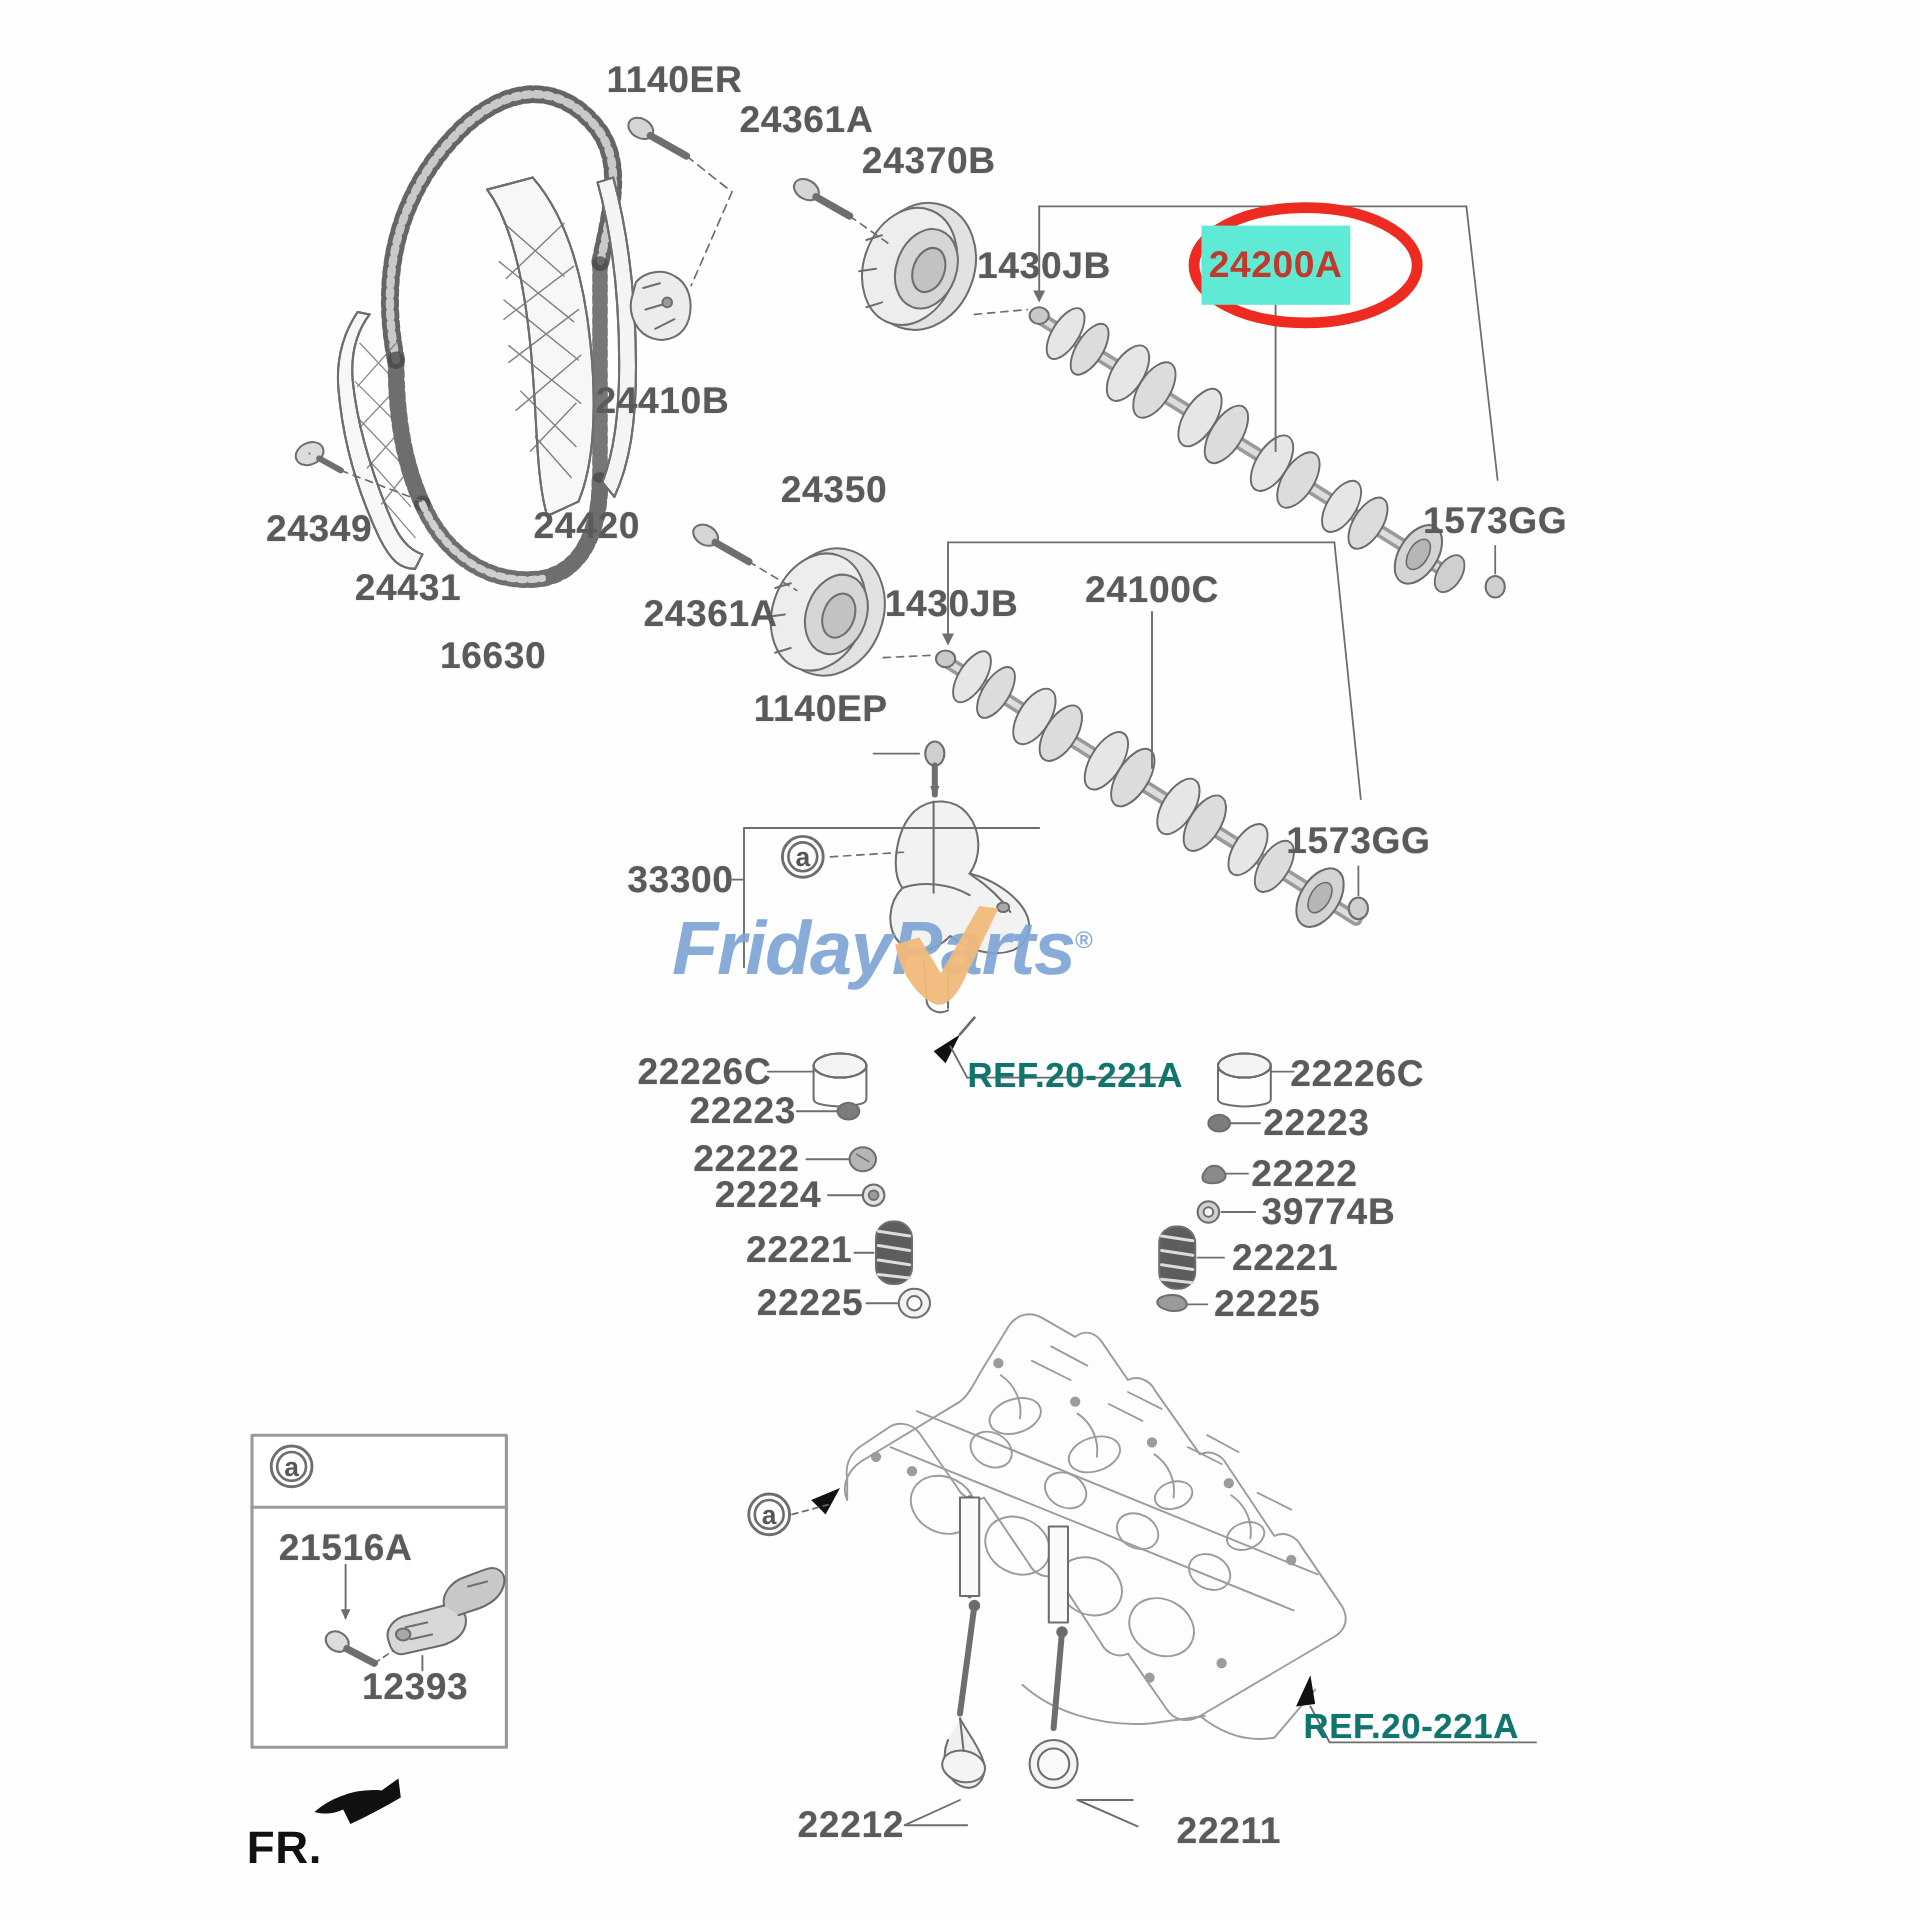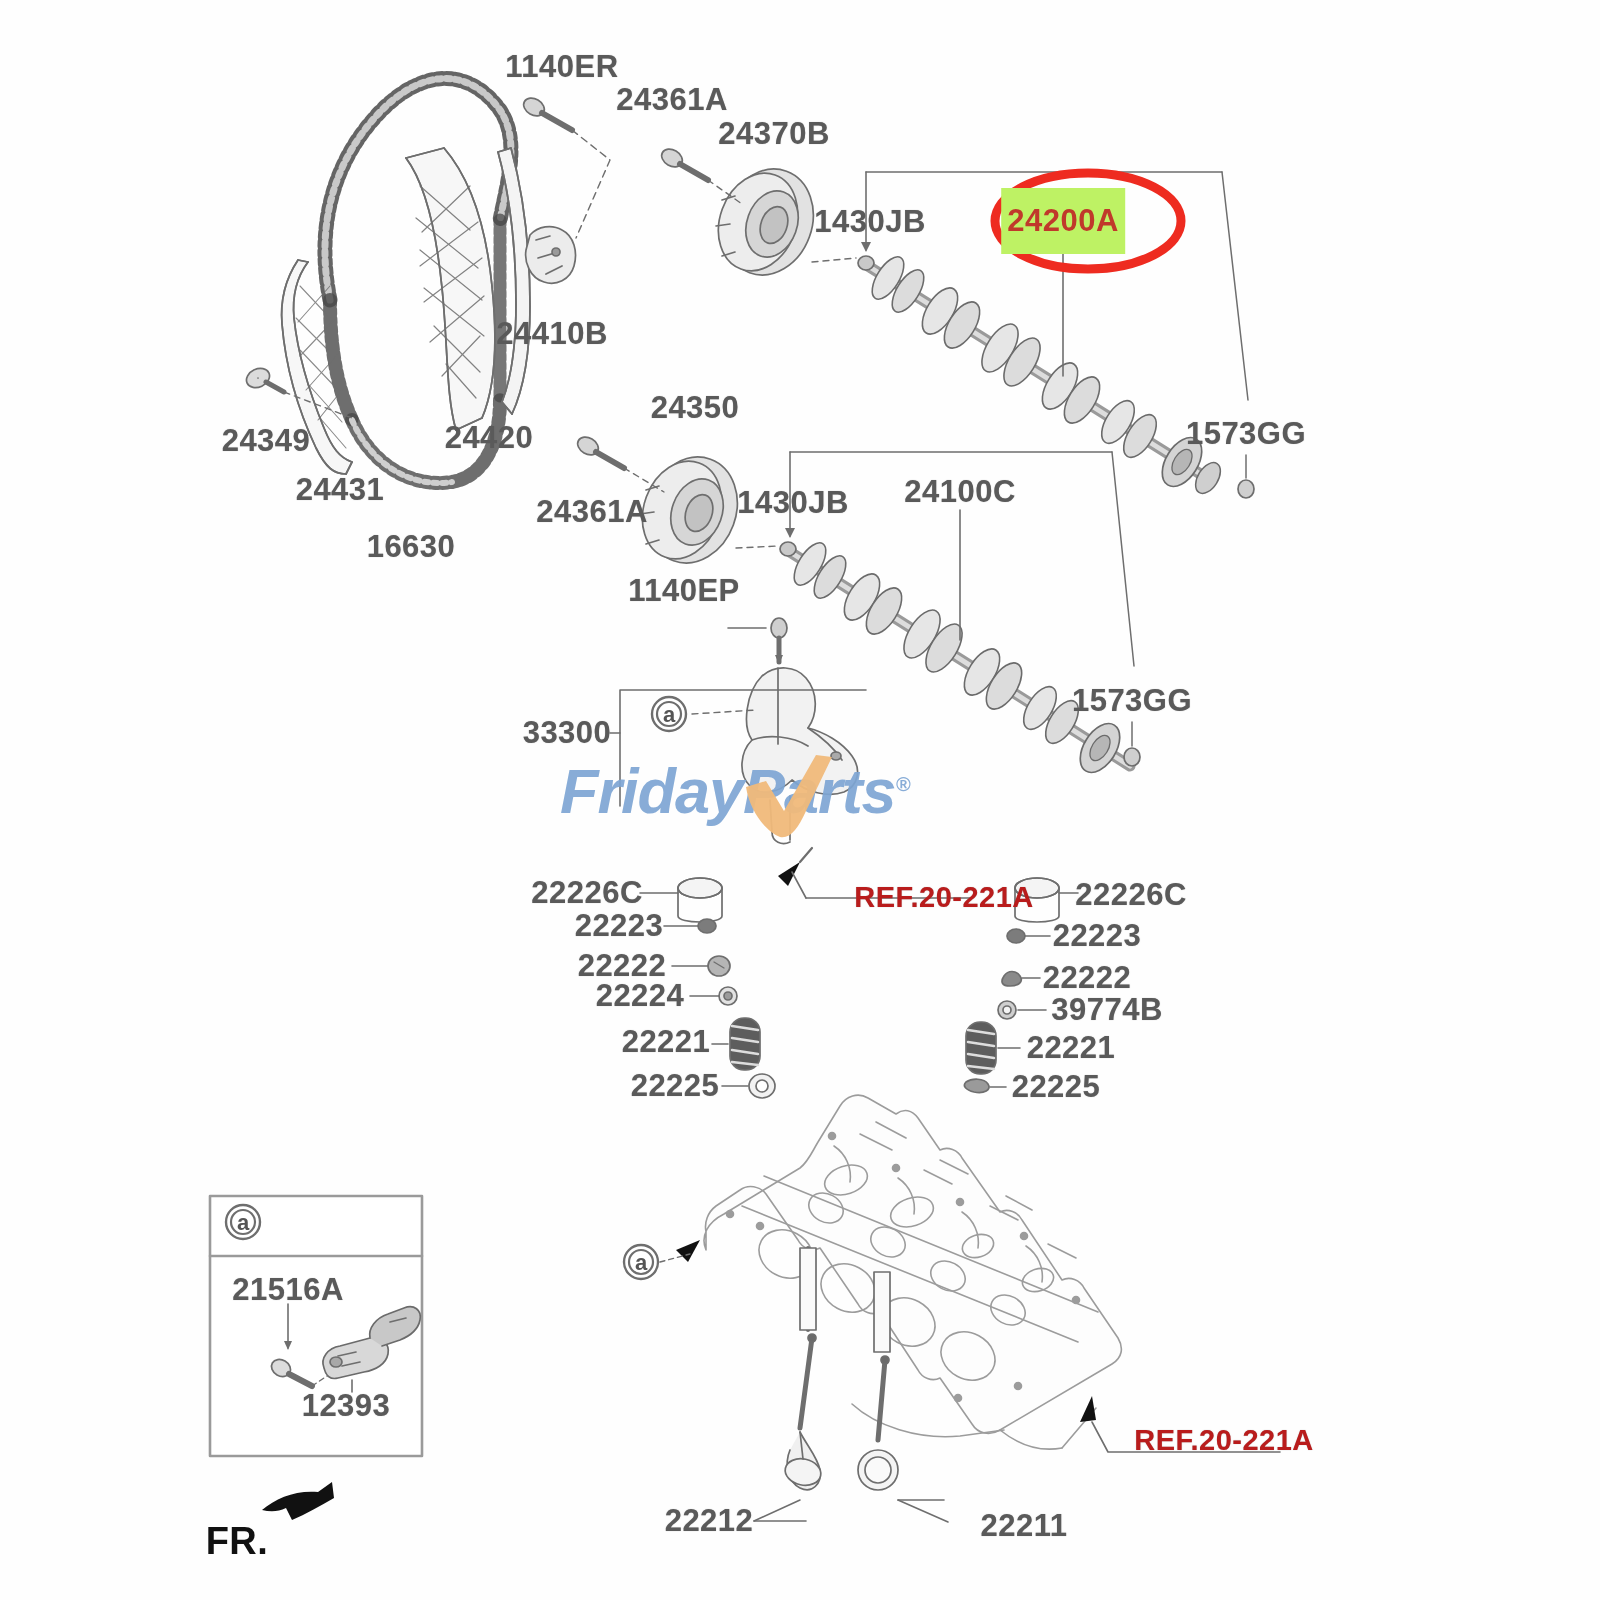--- a/index.html
+++ b/index.html
@@ -4,25 +4,25 @@
 <style>
   html,body{margin:0;padding:0;background:#fff;}
   body{width:1600px;height:1600px;position:relative;overflow:hidden;
        font-family:"Liberation Sans",sans-serif;background:#fefefe;}
   #stage{position:absolute;inset:0;width:1600px;height:1600px;}
   svg.layer{position:absolute;left:0;top:0;width:1600px;height:1600px;}
   .lbl{position:absolute;font-family:"Liberation Sans",sans-serif;
        font-weight:700;color:#5a5a5a;font-size:31px;letter-spacing:.5px;
        white-space:nowrap;transform:translate(-50%,-50%);
        text-shadow:0 0 1px rgba(120,120,120,.55);}
-  .lbl.ref{font-size:29px;color:#b91c1c;margin-left:48px;}
+  .lbl.ref{font-size:29px;color:#0f766e;}
   .lbl.fr{font-size:38px;color:#111;font-weight:700;text-shadow:none;}
   .hl{position:absolute;transform:translate(-50%,-50%);
       font-weight:700;font-size:31px;color:#c0392b;
-      background:#bef264;padding:15px 6px;white-space:nowrap;
+      background:#5eead4;padding:15px 6px;white-space:nowrap;
       letter-spacing:.5px;}
   #wm{position:absolute;left:560px;top:755px;width:440px;height:74px;
       pointer-events:none;}
   #wm .t{position:absolute;left:0;top:0;font-style:italic;font-weight:700;
          font-size:63px;letter-spacing:-1px;color:#7ea6d4;opacity:.92;
          font-family:"Liberation Sans",sans-serif;}
   #wm .reg{font-size:20px;vertical-align:super;}
   #wm .chk{position:absolute;left:168px;top:-2px;}
 </style>
 </head>

